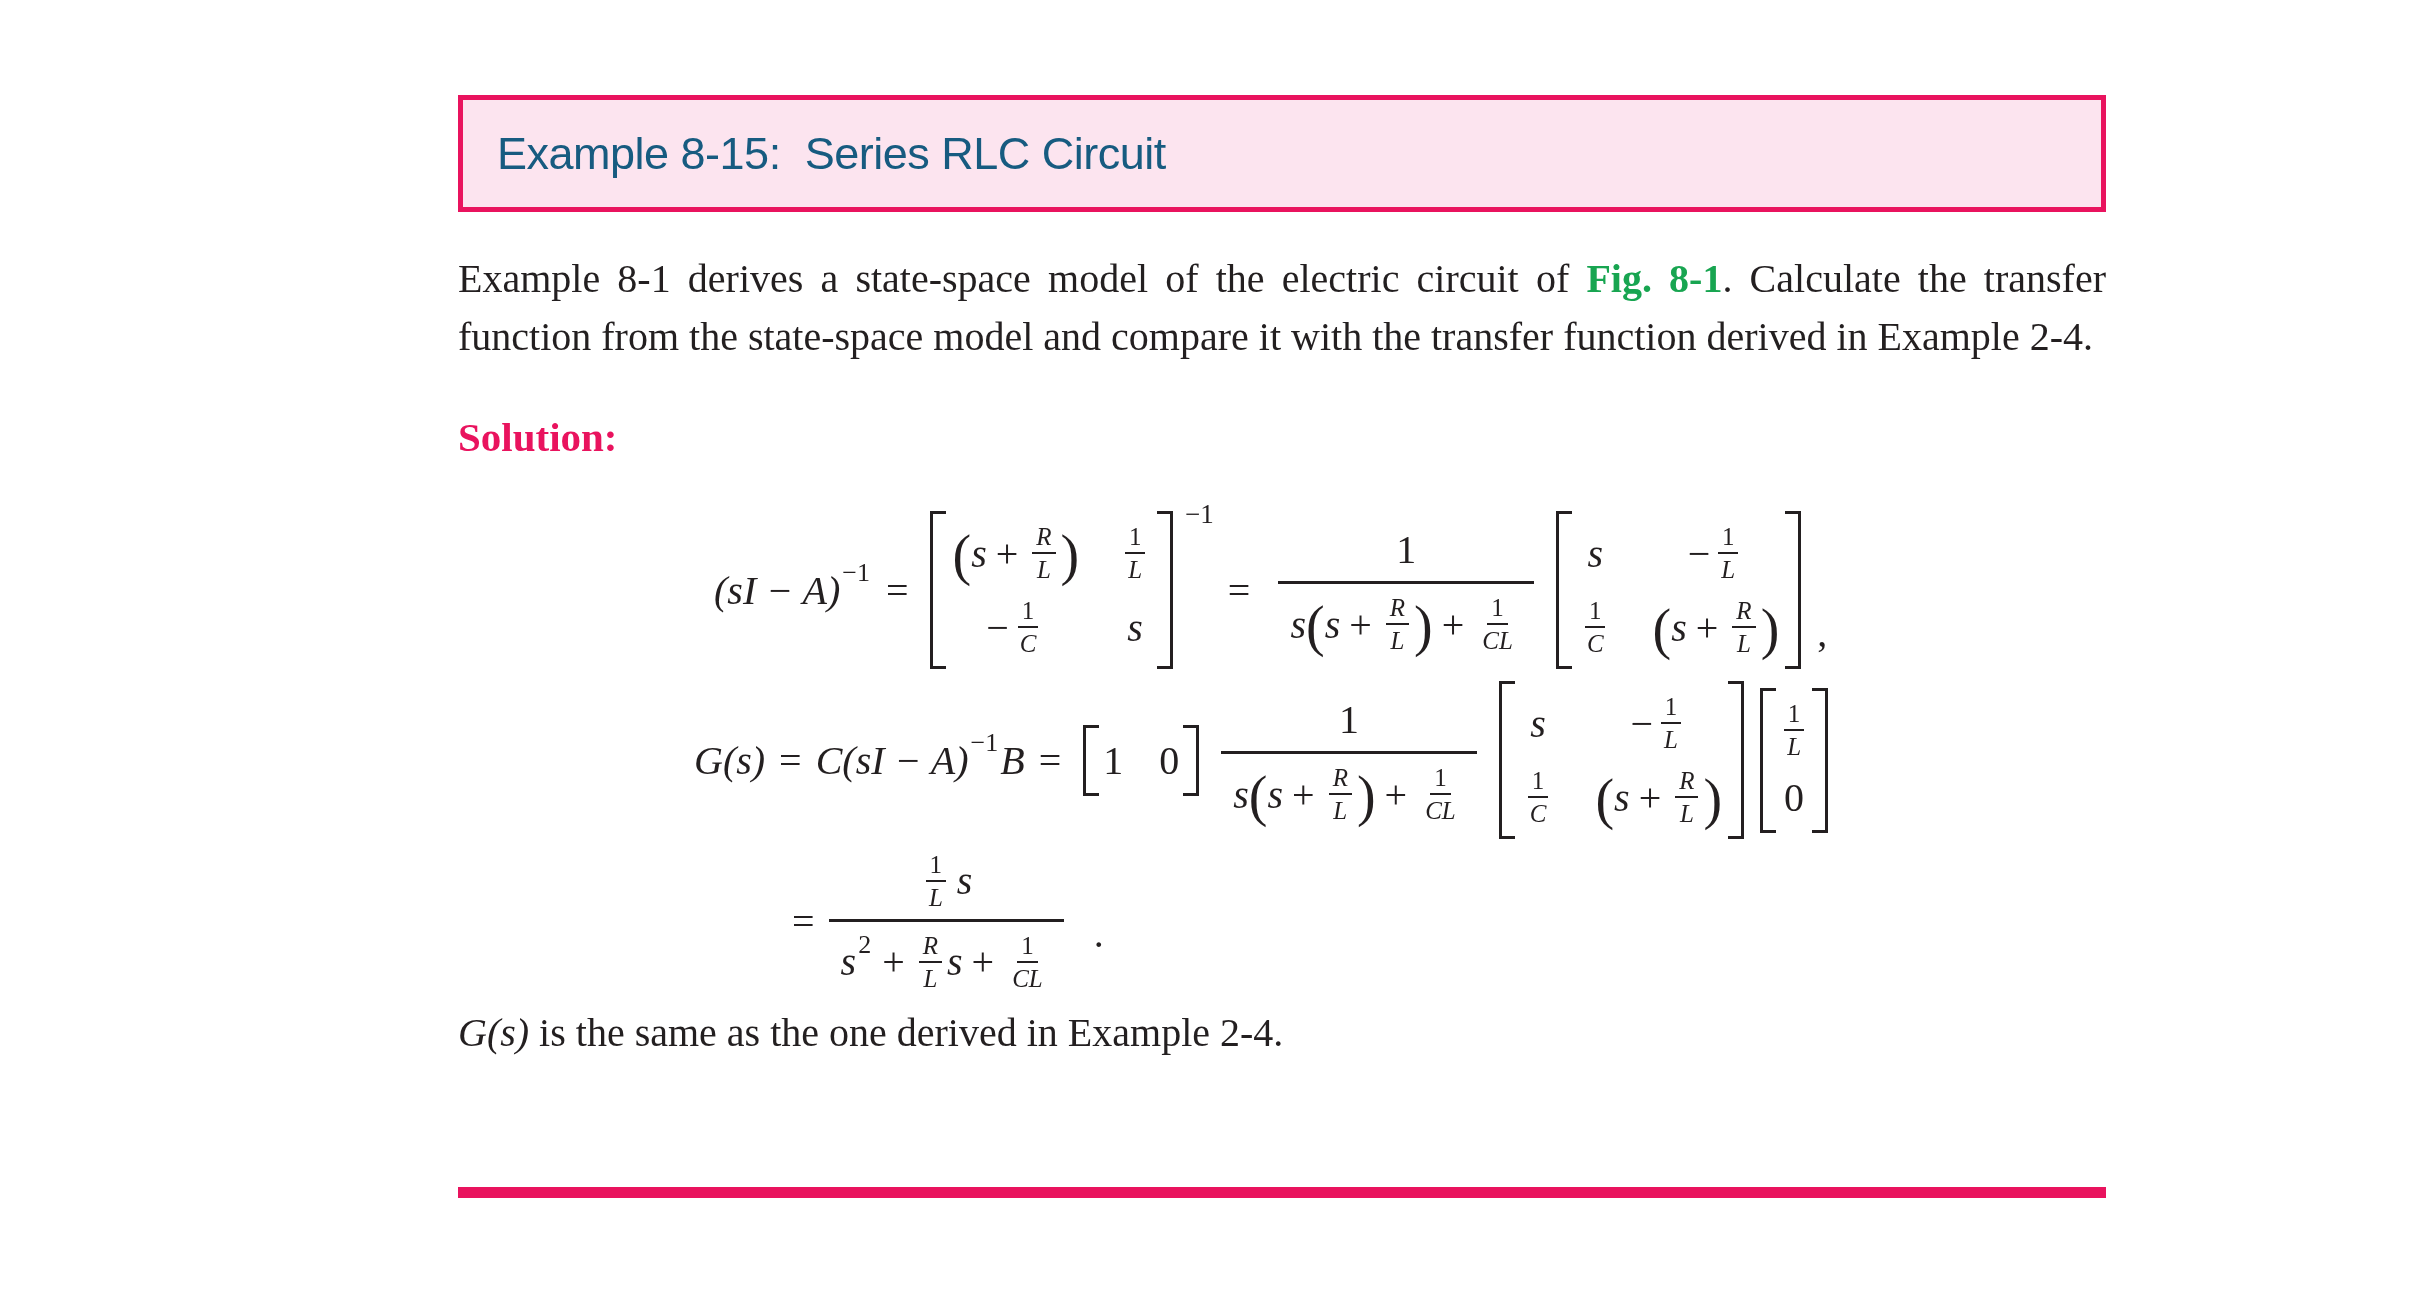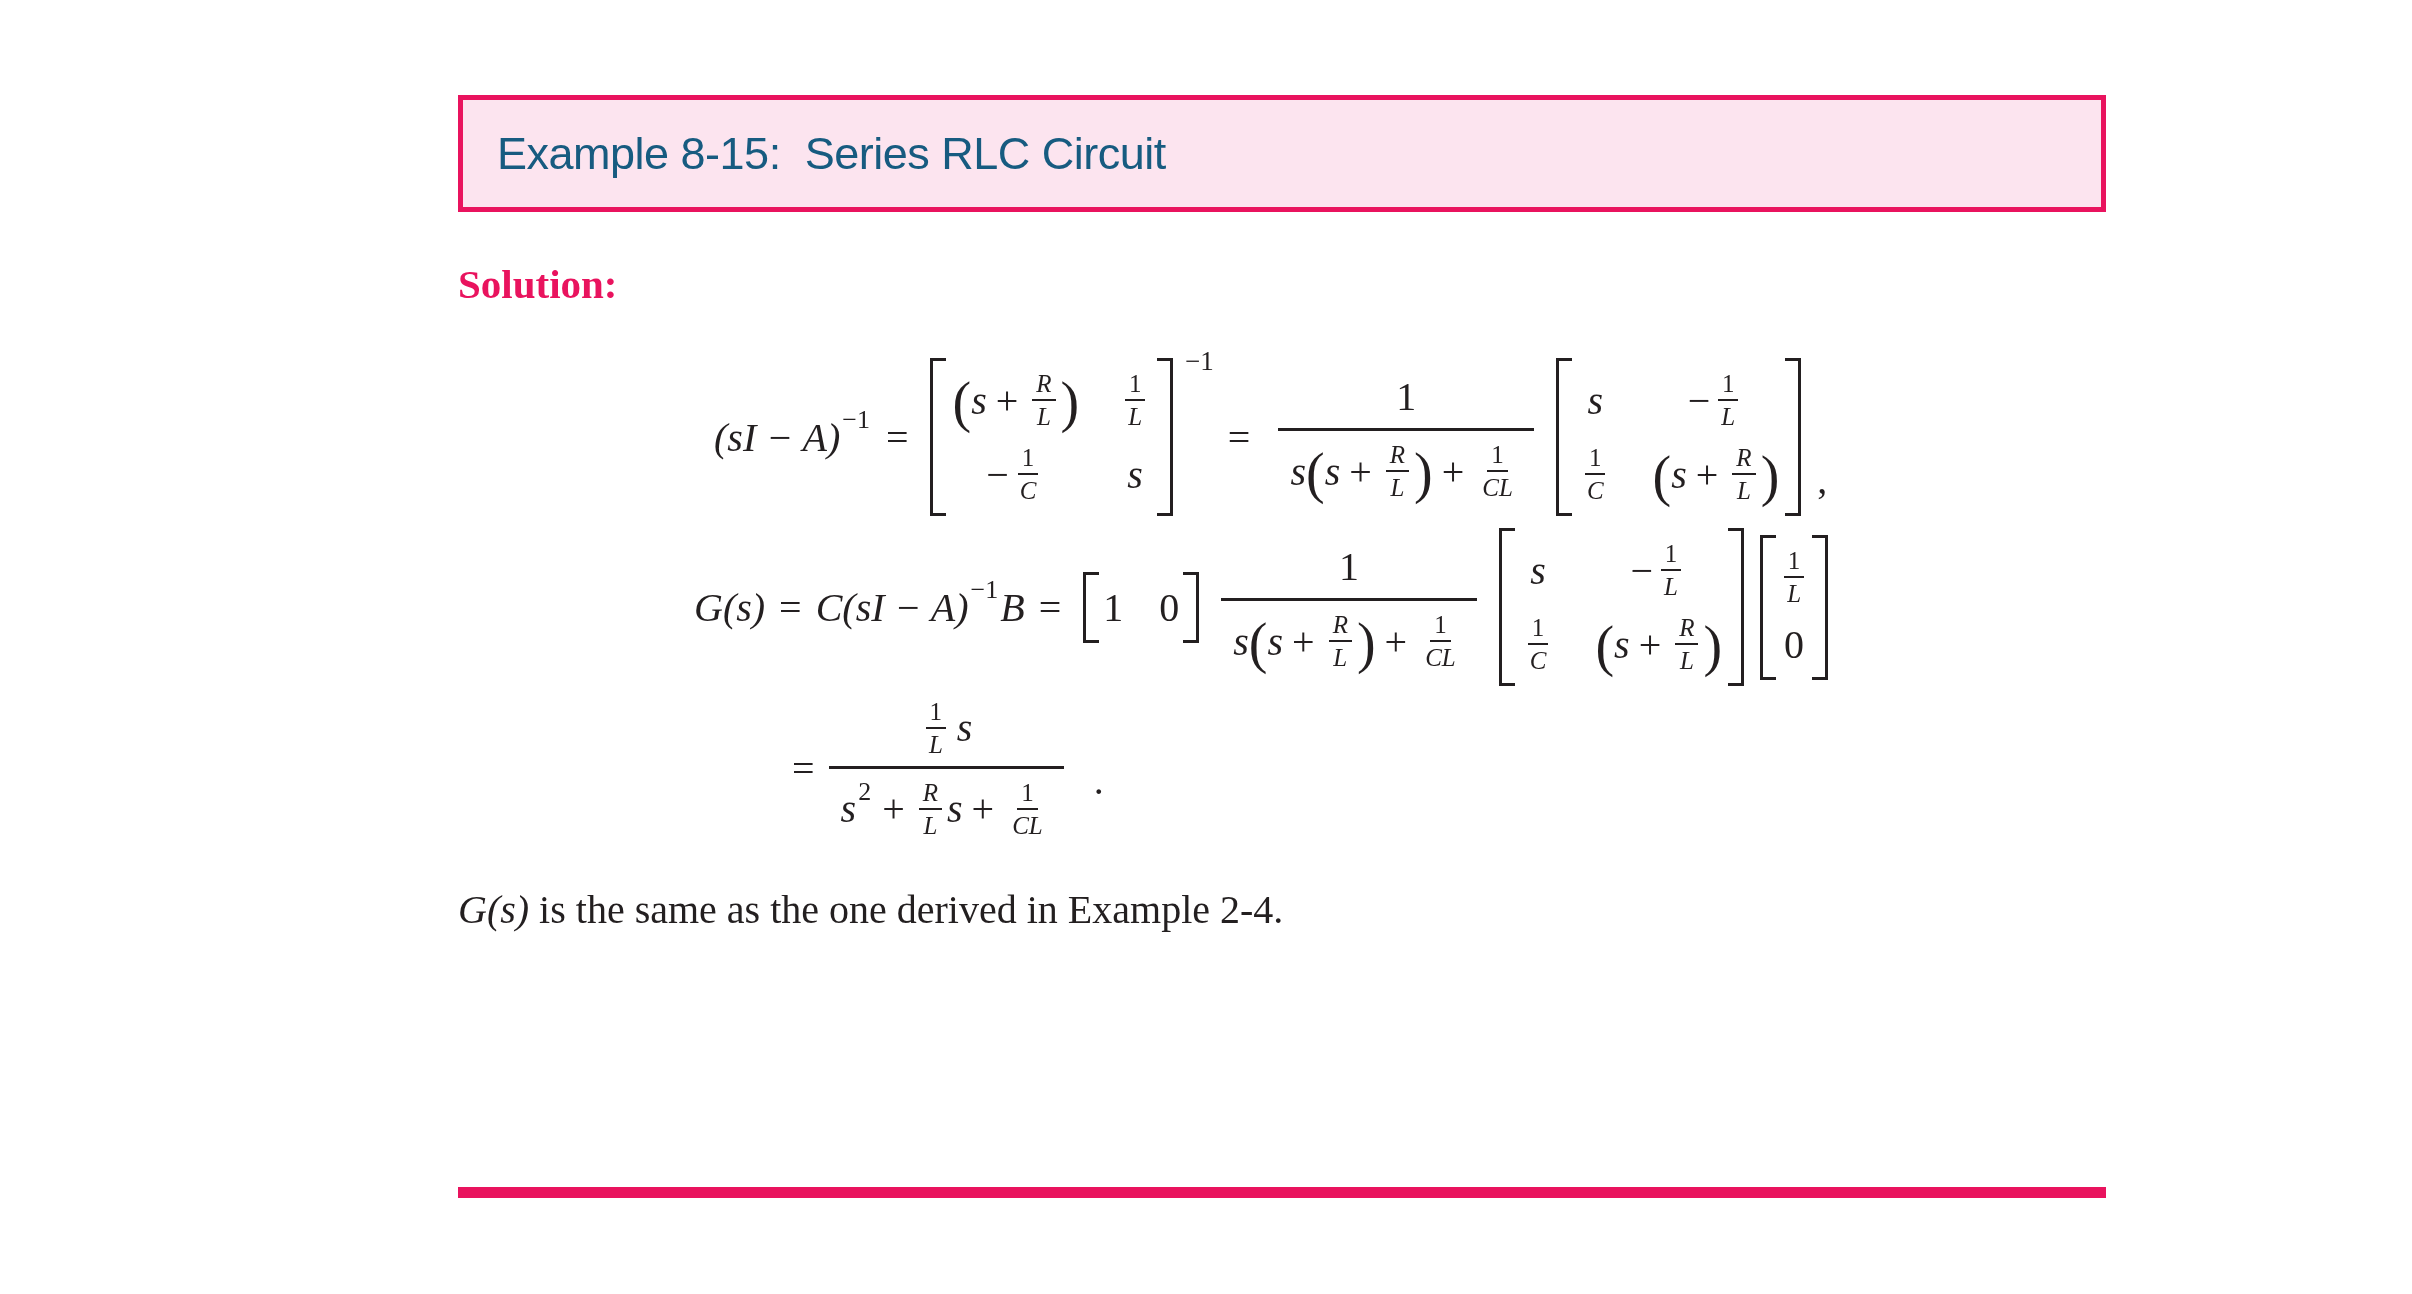--- a/index.html
+++ b/index.html
@@ -61,33 +61,34 @@
   .rowvec{grid-template-columns:auto auto;column-gap:36px;padding:12px 20px;}
   .colvec{grid-template-columns:auto;row-gap:14px;padding:12px 18px;}
 
   .bp{font-style:normal;font-size:56px;line-height:0;position:relative;top:2px;font-weight:300;}
   .neg{font-style:normal;margin-right:2px;}
   .comma{font-style:normal;position:relative;top:42px;margin-left:8px;}
   .period{font-style:normal;position:relative;top:12px;margin-left:16px;}
   .svar{margin-left:5px;}
 
   
-  .closing{margin-top:42px;font-size:40px;}
+  .closing{margin-top:12px;font-size:40px;}
   .rule{position:absolute;left:0;top:1092px;width:100%;height:11px;background:var(--accent-pink);}
 </style>
 </head>
 <body>
 
 <div class="page">
   <div class="content">
 
     <div class="title-box">
       <span class="title-text">Example 8-15:  Series RLC Circuit</span>
     </div>
 
+    <p class="problem"><span>Example 8-1 derives a state-space model of the electric circuit of </span><span class="figref">Fig. 8-1</span><span>. Calculate the transfer function from the state-space model and compare it with the transfer function derived in Example 2-4.</span></p>
 
     <p class="solution">Solution:</p>
 
     <div class="mathblock">
 
       <div class="eq-line eq1">
         <span class="v">(sI − A)</span>
           <span class="sup">−1</span>
         <span class="op">=</span>
 

